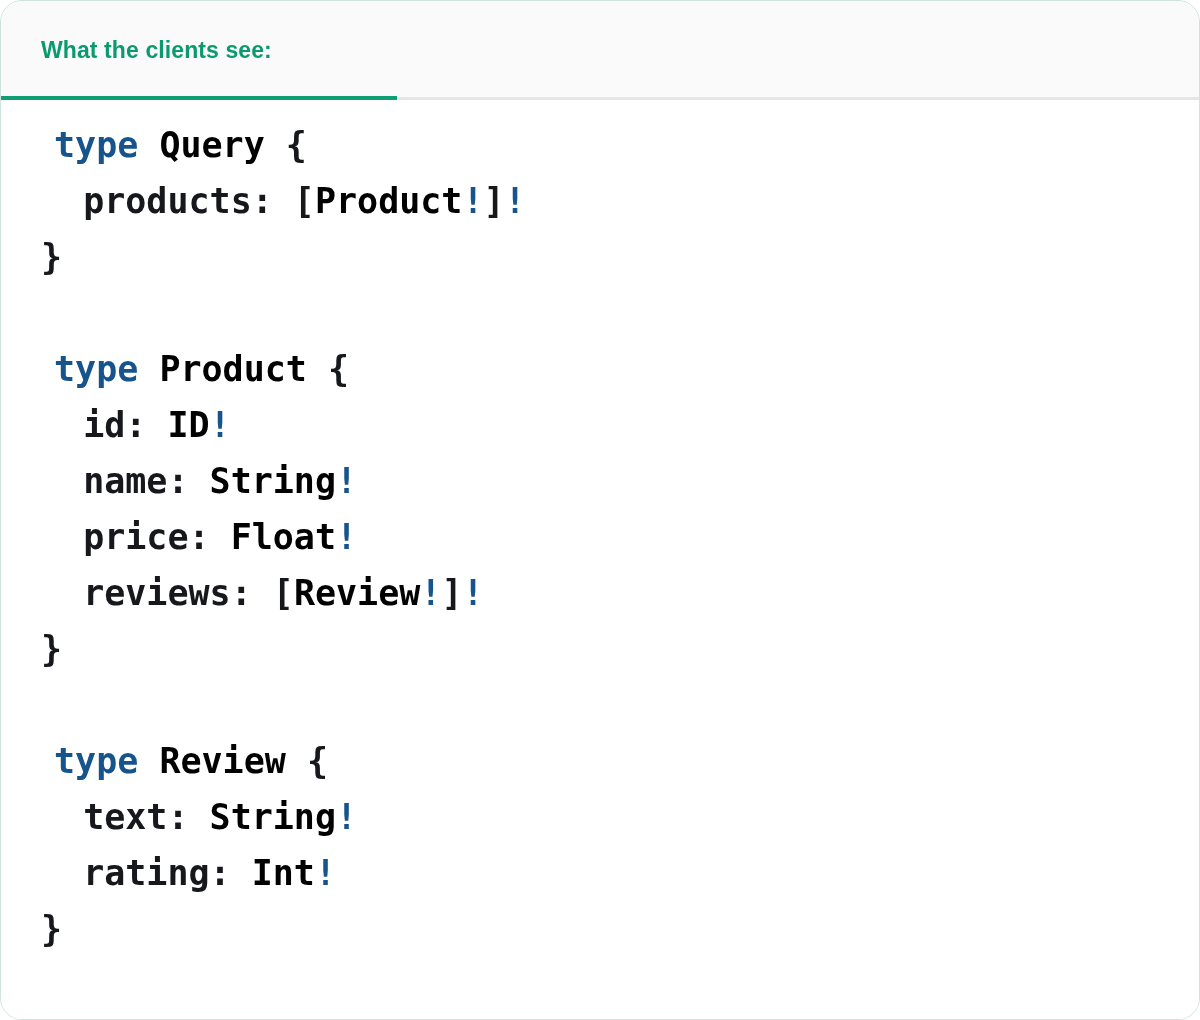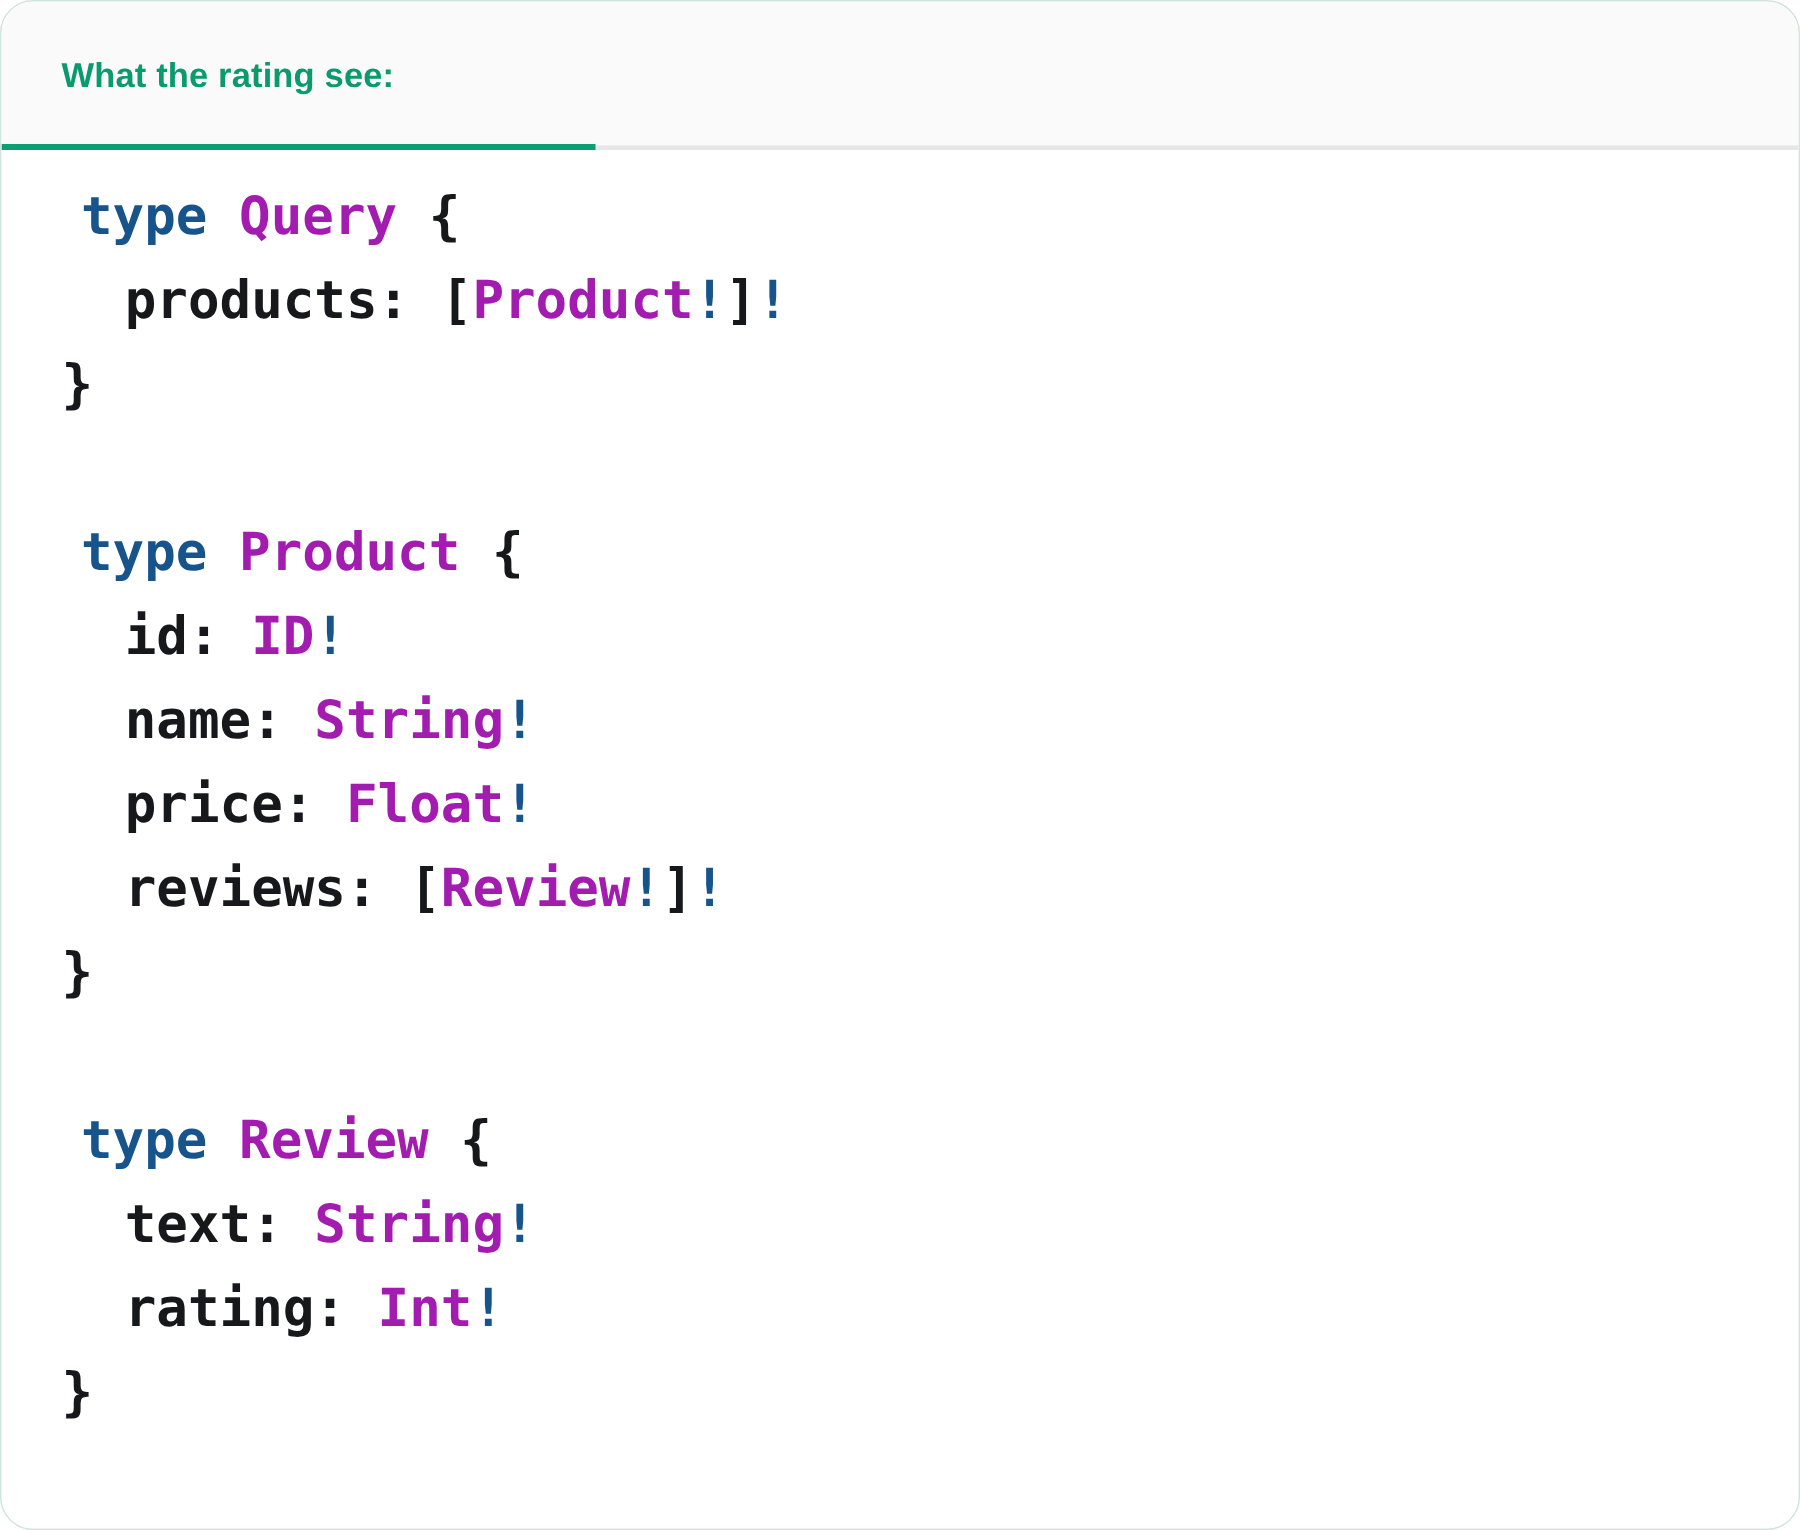--- a/index.html
+++ b/index.html
@@ -86,32 +86,32 @@
     font-family: "DejaVu Sans Mono", "Liberation Mono", monospace;
     font-size: 35px;
     line-height: 56px;
     color: #16181c;
     white-space: pre;
     font-weight: 700;
     letter-spacing: 0px;
   }
   .code .ln { display: block; min-height: 56px; }
   .kw   { color: #18548c; margin-left: 13px; }
-  .tname{ color: #a21caf; margin-top: 20px; }
+  .tname{ color: #000000; margin-top: 20px; }
   .bang { color: #18548c; }
   .punc { color: #16181c; }
 </style>
 </head>
 <body>
 
 <div class="panel">
 
   <div class="tabbar">
     <div class="tab">
-      <span class="tab-label">What the rating see:</span>
+      <span class="tab-label">What the clients see:</span>
     </div>
     <div class="tabbar-rule"></div>
     <div class="tab-underline" style="width: 396px;"></div>
   </div>
 
   <div class="code-area">
     <pre class="code" id="code-block"><span class="ln"><span class="kw">type</span><span class="punc"> </span><span class="tname">Query</span><span class="punc"> {</span></span><span class="ln"><span class="punc">  products: [</span><span class="tname">Product</span><span class="bang">!</span><span class="punc">]</span><span class="bang">!</span></span><span class="ln"><span class="punc">}</span></span><span class="ln"><span class="punc"></span></span><span class="ln"><span class="kw">type</span><span class="punc"> </span><span class="tname">Product</span><span class="punc"> {</span></span><span class="ln"><span class="punc">  id: </span><span class="tname">ID</span><span class="bang">!</span></span><span class="ln"><span class="punc">  name: </span><span class="tname">String</span><span class="bang">!</span></span><span class="ln"><span class="punc">  price: </span><span class="tname">Float</span><span class="bang">!</span></span><span class="ln"><span class="punc">  reviews: [</span><span class="tname">Review</span><span class="bang">!</span><span class="punc">]</span><span class="bang">!</span></span><span class="ln"><span class="punc">}</span></span><span class="ln"><span class="punc"></span></span><span class="ln"><span class="kw">type</span><span class="punc"> </span><span class="tname">Review</span><span class="punc"> {</span></span><span class="ln"><span class="punc">  text: </span><span class="tname">String</span><span class="bang">!</span></span><span class="ln"><span class="punc">  rating: </span><span class="tname">Int</span><span class="bang">!</span></span><span class="ln"><span class="punc">}</span></span></pre>
   </div>
 
 </div>

